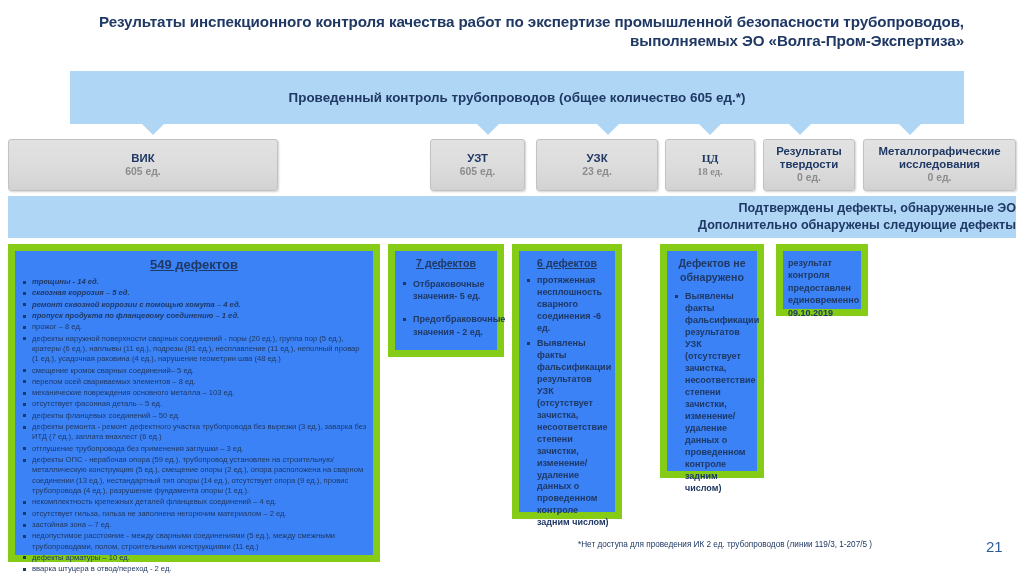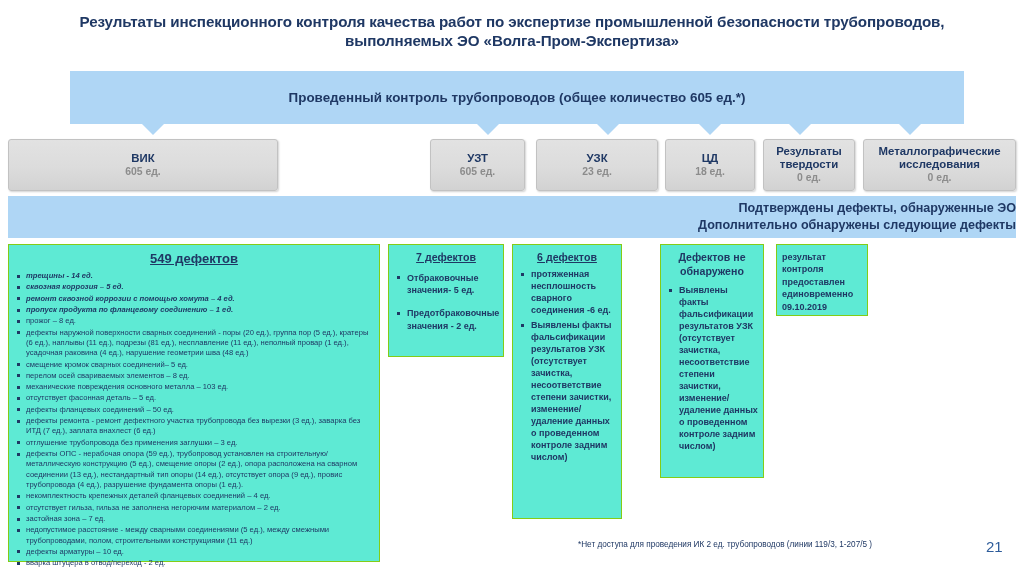--- a/index.html
+++ b/index.html
@@ -9,21 +9,21 @@
     font-family:"Liberation Sans","DejaVu Sans",sans-serif;
     color:#1F3864;
     overflow:hidden;
     position:relative;
   }
   .slide{position:relative;width:1024px;height:574px;}
 
   
   .title{
     position:absolute;left:60px;top:12px;width:904px;
-    text-align:center;
+    text-align:right;
     font-size:15.2px;font-weight:bold;line-height:1.28;
     color:#1F3864;
     letter-spacing:-0.1px;
   }
 
   
   .banner-top{
     position:absolute;left:70px;top:71px;width:894px;height:53px;
     background:#AFD6F5;
     display:flex;align-items:center;justify-content:center;
@@ -69,22 +69,22 @@
     flex-direction:column;
   }
   .banner-mid .l{
     font-size:12.6px;font-weight:bold;color:#1F3864;line-height:1.32;
     text-align:center;
   }
 
   
   .col{
     position:absolute;
-    background:#5eead4;
-    border:1px solid #84cc16;
+    background:#3b82f6;
+    border:7px solid #84cc16;
     box-sizing:border-box;
     padding:6px 5px 5px 5px;
   }
   .col-head{
     text-align:center;
     font-weight:bold;
     color:#1F3864;
     text-decoration:underline;
     margin-bottom:4px;
   }
@@ -170,21 +170,21 @@
       <div class="mqty">605 ед.</div>
     </div>
     <div class="mbox" style="left:430px;width:95px;">
       <div class="mname">УЗТ</div>
       <div class="mqty">605 ед.</div>
     </div>
     <div class="mbox" style="left:536px;width:122px;">
       <div class="mname">УЗК</div>
       <div class="mqty">23 ед.</div>
     </div>
-    <div class="mbox" style="left:665px;width:90px;">
+    <div class="mbox" style="left:665px;width:90px;font-family:Liberation Serif, serif;">
       <div class="mname">ЦД</div>
       <div class="mqty">18 ед.</div>
     </div>
     <div class="mbox" style="left:763px;width:92px;">
       <div class="mname">Результаты твердости</div>
       <div class="mqty">0 ед.</div>
     </div>
     <div class="mbox" style="left:863px;width:153px;">
       <div class="mname">Металлографические исследования</div>
       <div class="mqty">0 ед.</div>

